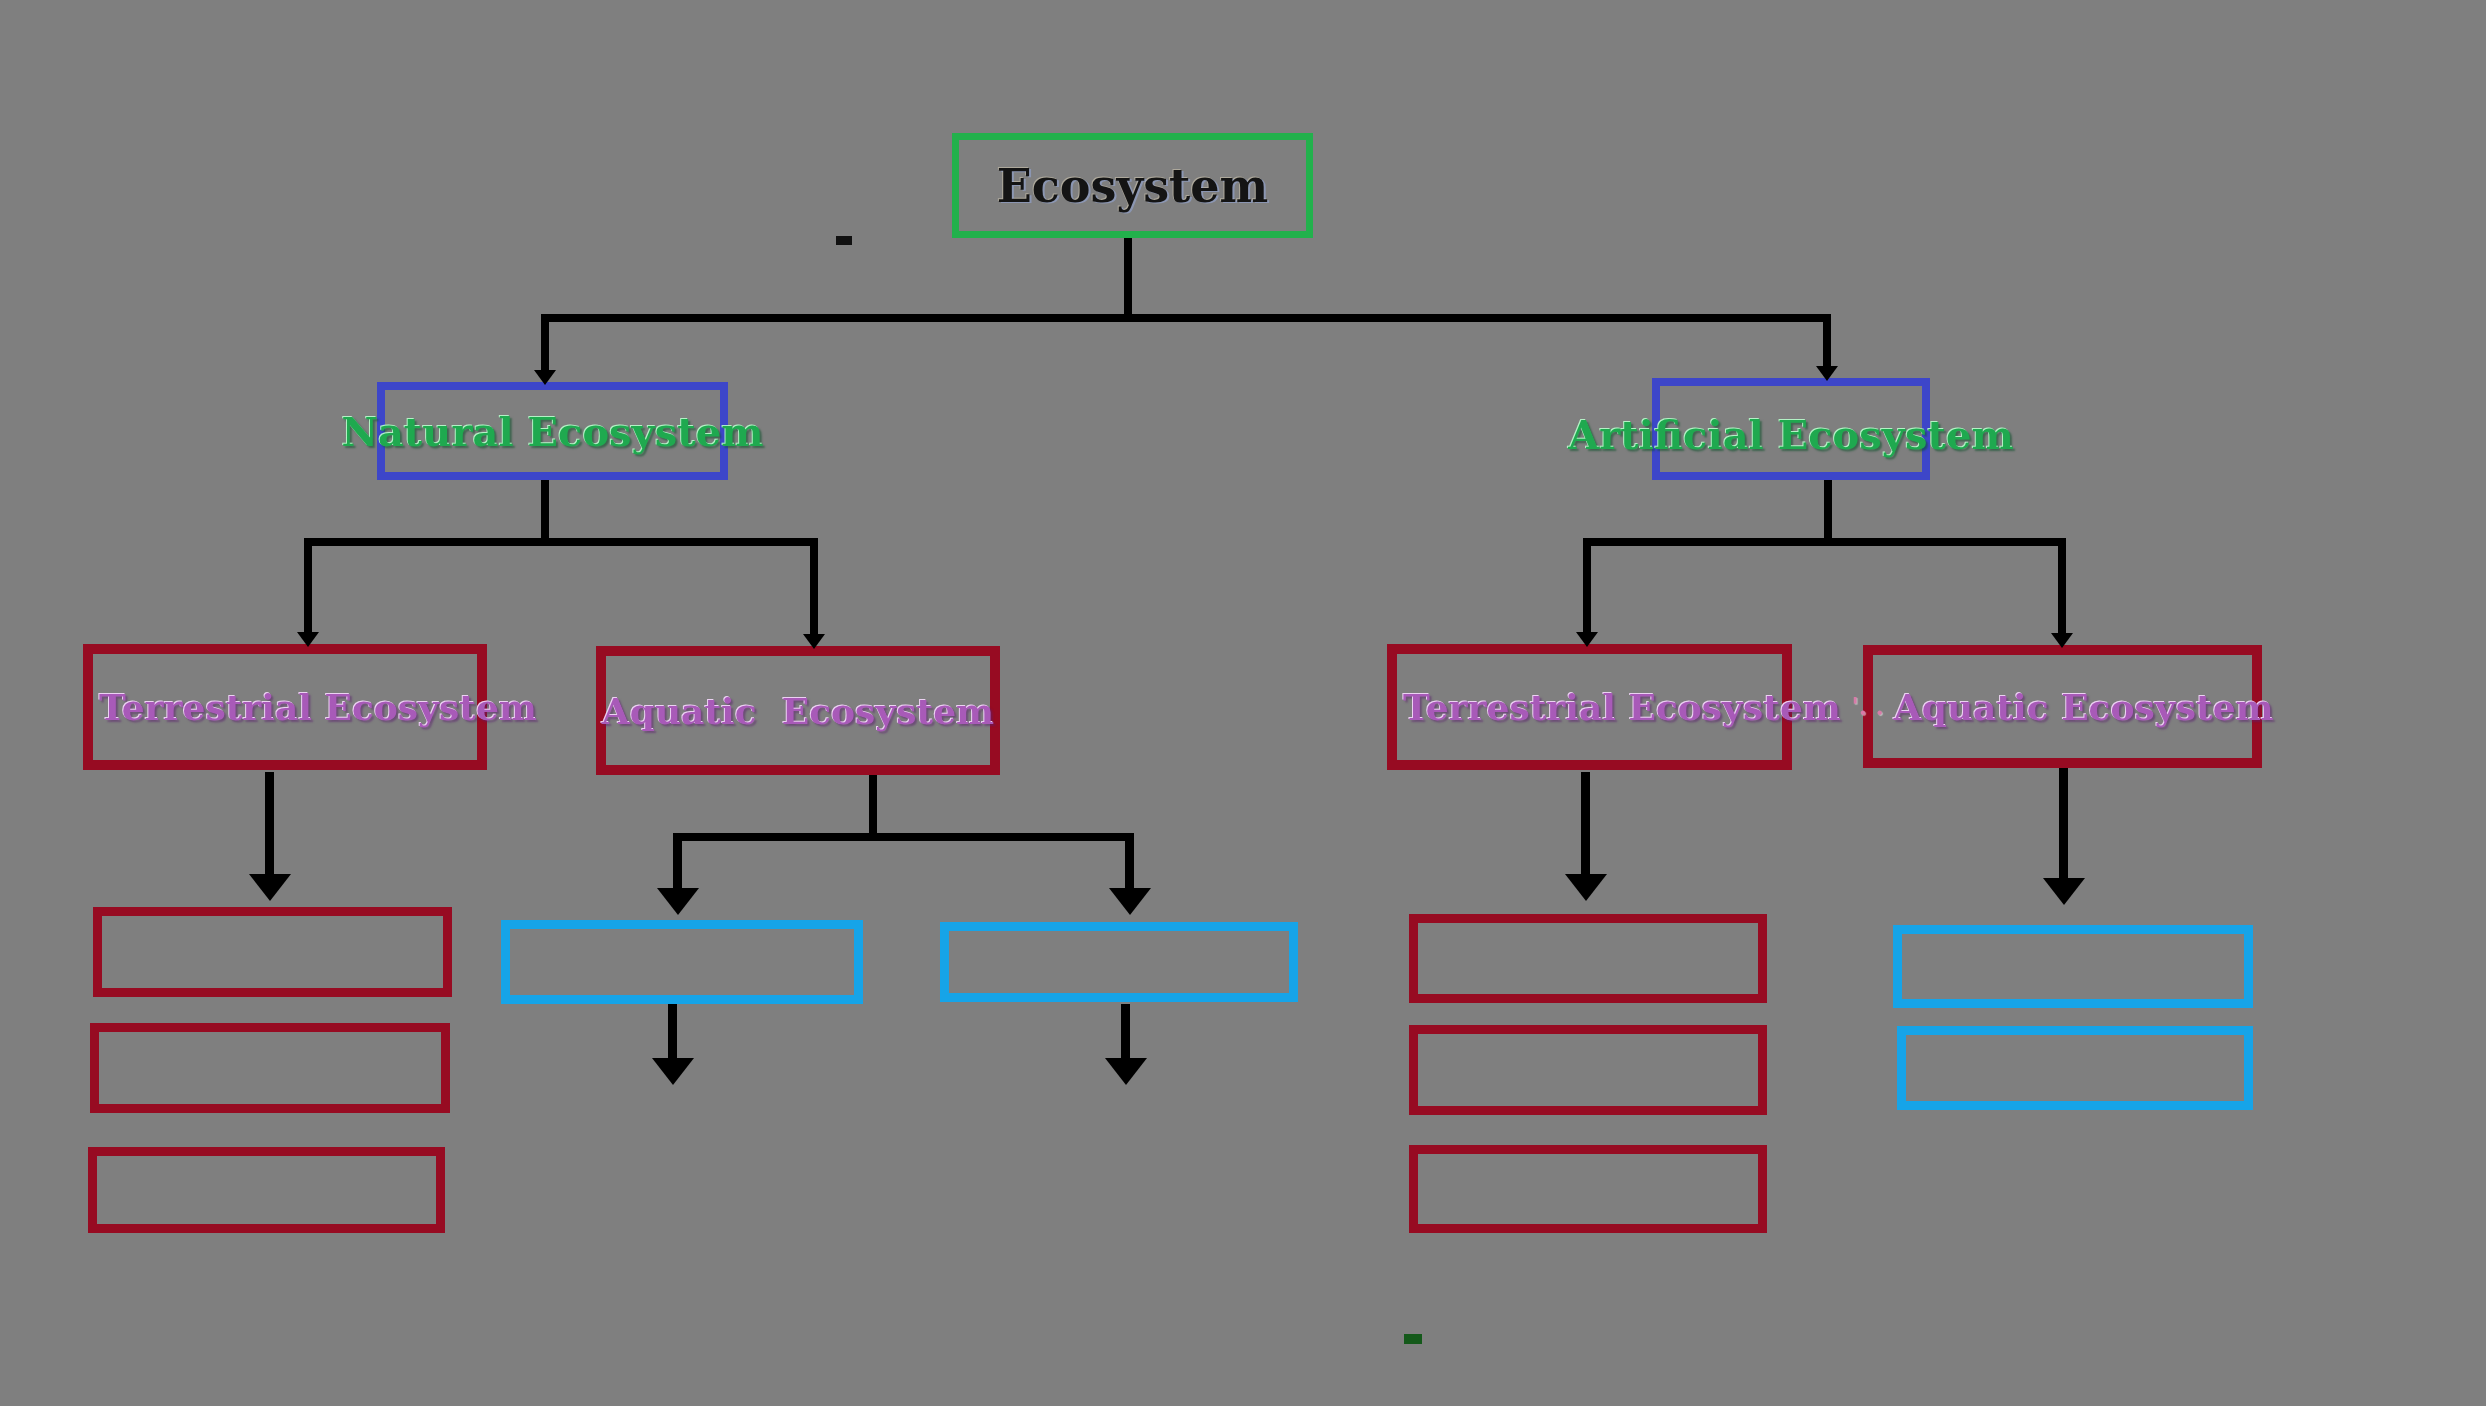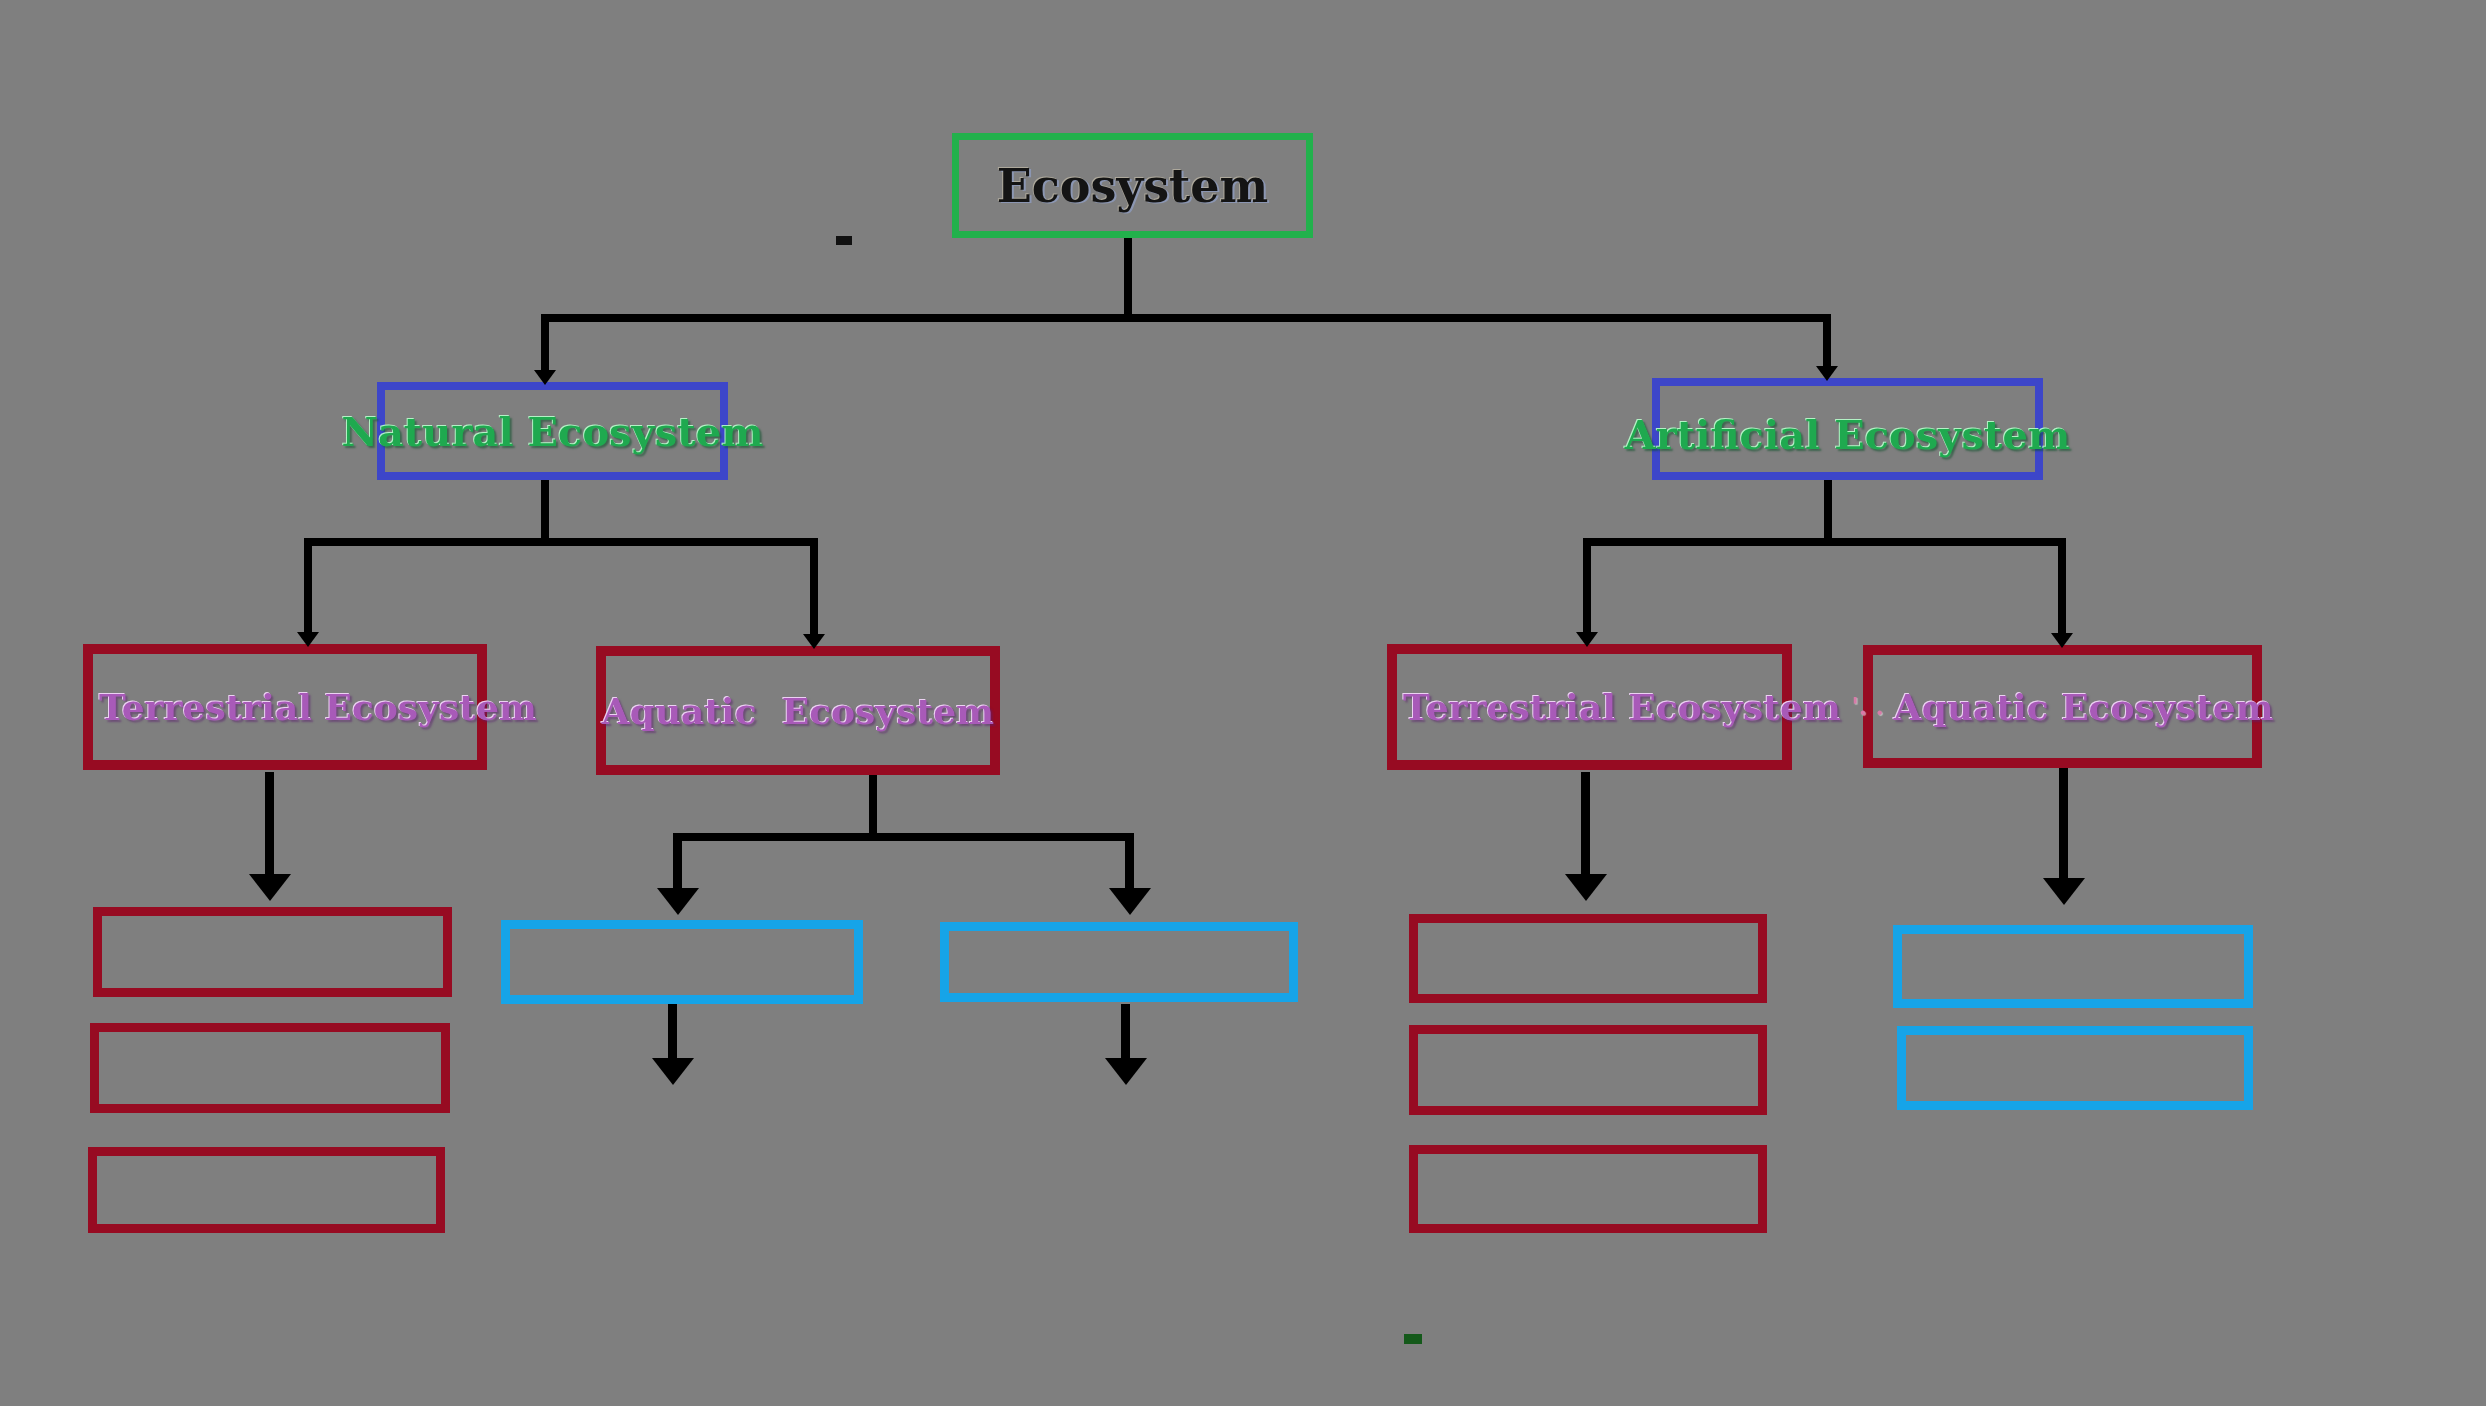--- a/index.html
+++ b/index.html
@@ -36,21 +36,21 @@
     font-size:36px;font-weight:bold;color:#a85ab8;
     text-shadow:-1px -1px 0 rgba(242,214,250,0.95),2px 2px 2px rgba(90,30,110,0.5);
   }
   .t-prefix{
     font-size:24px;font-weight:bold;color:#d77ba8;margin-right:10px;
     text-shadow:1px 1px 1px rgba(255,255,255,0.5);
   }
   
   #n-root        {left:952px; top:133px; width:361px; height:105px;text-align:right;}
   #n-natural     {left:377px; top:382px; width:351px; height:98px;}
-  #n-artificial  {left:1652px;top:378px; width:391px; height:102px; padding-top:10px;}
+  #n-artificial  {left:1652px;top:378px; width:278px; height:102px; padding-top:10px;}
   #n-terr-left   {left:83px;  top:644px; width:404px; height:126px; justify-content:flex-start; padding-left:6px;}
   #n-aqua-left   {left:596px; top:646px; width:404px; height:129px;}
   #n-terr-right  {left:1387px;top:644px; width:405px; height:126px; justify-content:flex-start; padding-left:6px;}
   #n-aqua-right  {left:1863px;top:645px; width:399px; height:123px;}
   #n-tl-sub1{left:93px; top:907px; width:359px; height:90px;}
   #n-tl-sub2{left:90px; top:1023px;width:360px; height:90px;}
   #n-tl-sub3{left:88px; top:1147px;width:357px; height:86px;}
   #n-al-sub1{left:501px;top:920px; width:362px; height:84px;}
   #n-al-sub2{left:940px;top:922px; width:358px; height:80px;}
   #n-tr-sub1{left:1409px;top:914px; width:358px; height:89px;}

